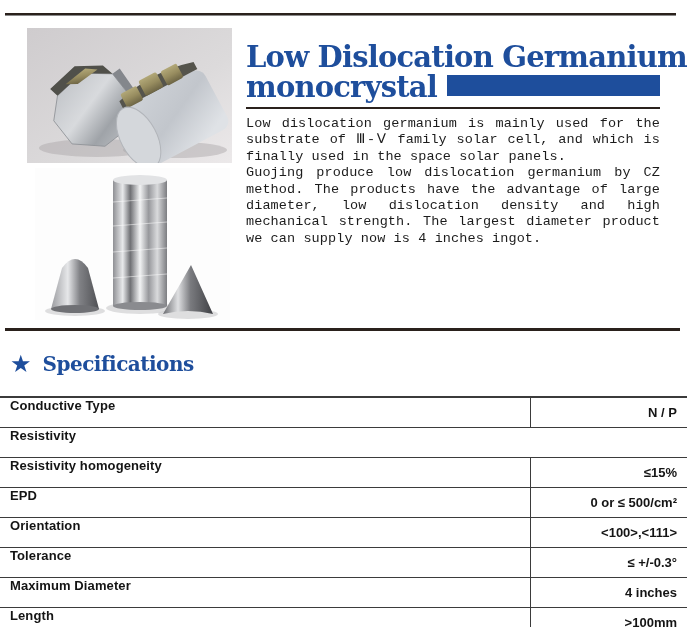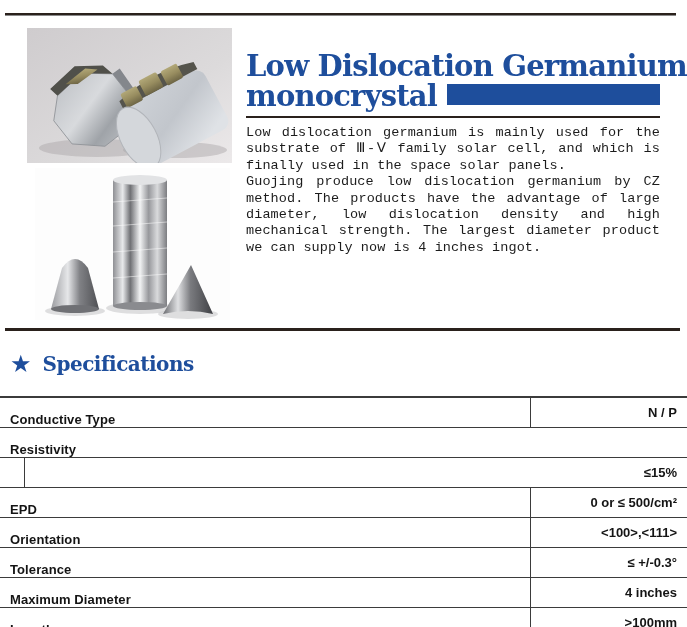--- a/index.html
+++ b/index.html
@@ -9,21 +9,21 @@
     font-family:"Liberation Sans", sans-serif; color:#1b1b1b;
   }
   .top-rule {
     position:absolute; top:13px; left:5px; width:671px; height:3px;
     background:#2a211c; border-bottom:1px solid #8a8a8a;
   }
   
   .photo1 { position:absolute; left:27px; top:28px; width:205px; height:135px; }
   .photo2 { position:absolute; left:35px; top:168px; width:195px; height:152px; }
   
-  .right-col { position:absolute; left:246px; top:52px; width:414px; }
+  .right-col { position:absolute; left:246px; top:43px; width:414px; }
   .title {
     font-family:"DejaVu Serif", serif; font-weight:bold;
     color:#1e4e9c; font-size:29px; line-height:29px; letter-spacing:-0.8px;
     white-space:nowrap;
   }
   .title-row2 { display:flex; align-items:flex-start; margin-top:1px; }
   .title-bar { flex:1; height:21px; background:#1e4e9c; margin-left:10px; margin-top:2px; }
   .title-underline { height:2px; background:#2a211c; margin-top:5px; margin-bottom:7px; }
   .desc {
     font-size:13.5px; line-height:16.4px; text-align:justify; color:#1c1c1c;
@@ -43,21 +43,21 @@
   .spec-title {
     font-family:"DejaVu Serif", serif; font-weight:bold;
     color:#1e4e9c; font-size:20px; letter-spacing:-0.5px;
   }
   .spec-table {
     position:absolute; top:396px; left:0; width:687px;
     border-top:2px solid #3b3b3b;
   }
   .spec-row {
     display:flex; height:30px; border-bottom:1.5px solid #3b3b3b;
-    align-items:flex-end;
+    align-items:flex-start;
   }
   .spec-label {
     width:506px; padding-left:10px; font-weight:bold; font-size:13px; color:#141414;
     letter-spacing:0.1px;
   }
   .spec-value {
     flex:1; align-self:stretch; display:flex; align-items:center; justify-content:flex-end;
     padding-right:10px; border-left:1.5px solid #3b3b3b;
     font-weight:bold; font-size:13px; color:#141414;margin-left:24px;
   }
@@ -178,20 +178,21 @@
 
 <div class="spec-table">
   <div class="spec-row">
     <div class="spec-label">Conductive Type</div>
     <div class="spec-value">N / P</div>
   </div>
   <div class="spec-row">
     <div class="spec-label">Resistivity</div>
   </div>
   <div class="spec-row">
+    <div class="spec-label">Resistivity homogeneity</div>
     <div class="spec-value">≤15%</div>
   </div>
   <div class="spec-row">
     <div class="spec-label">EPD</div>
     <div class="spec-value">0 or ≤ 500/cm²</div>
   </div>
   <div class="spec-row">
     <div class="spec-label">Orientation</div>
     <div class="spec-value">&lt;100&gt;,&lt;111&gt;</div>
   </div>

